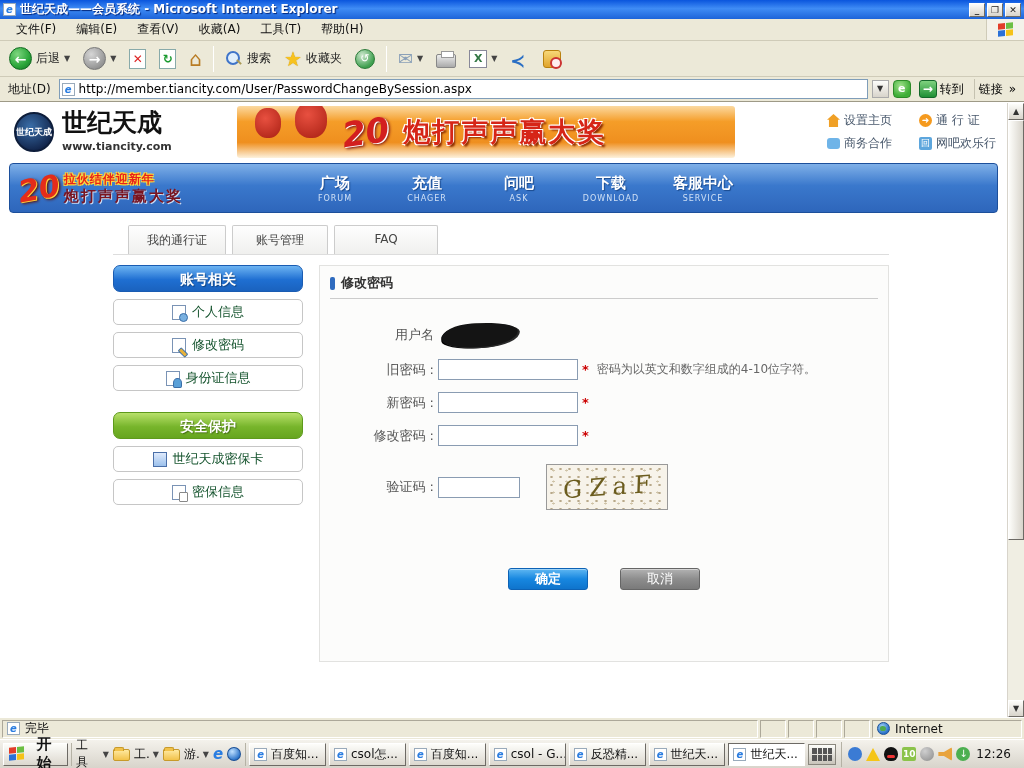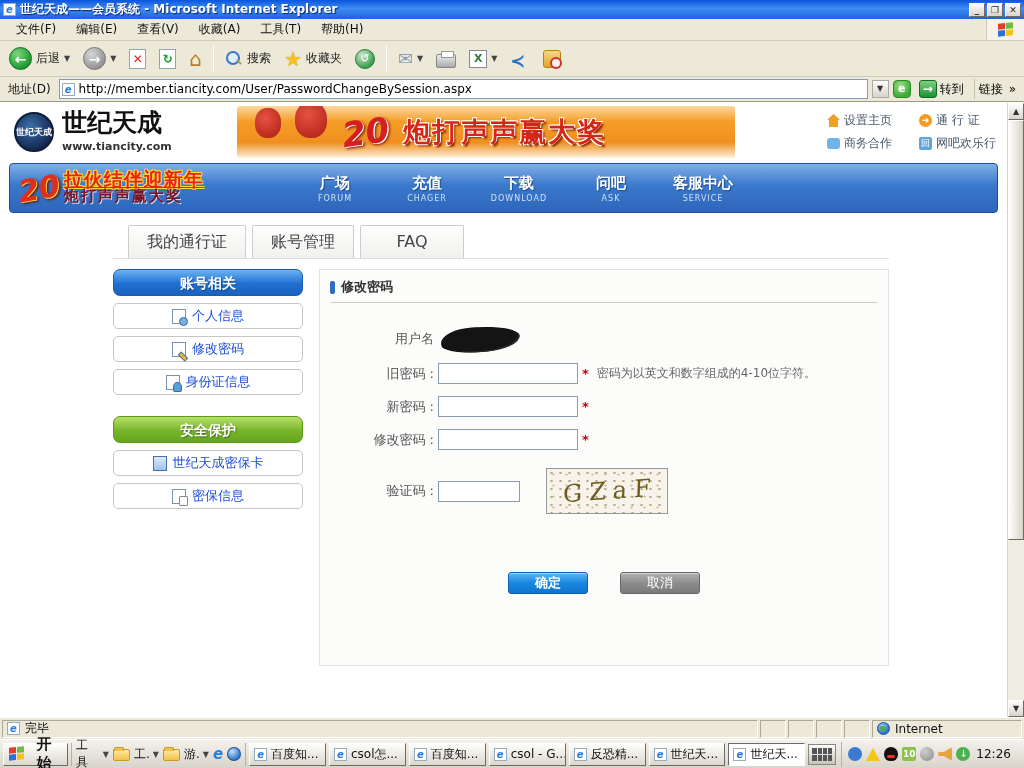--- a/index.html
+++ b/index.html
@@ -72,45 +72,45 @@
   .ico-house { width:13px; height:13px; background:#f0a026; clip-path:polygon(50% 0,100% 45%,85% 45%,85% 100%,15% 100%,15% 45%,0 45%); }
   .ico-circ-arrow { width:13px; height:13px; border-radius:50%; background:#f59a1e; color:#fff; font-size:9px; line-height:13px; text-align:center; font-weight:bold; }
   .ico-chat { width:13px; height:11px; background:#6fb4e8; border-radius:3px; position:relative; }
   .ico-chat::after { content:""; position:absolute; left:2px; bottom:-3px; border:3px solid transparent; border-top-color:#6fb4e8; }
   .ico-square { width:13px; height:13px; background:#5da6dd; border-radius:2px; color:#fff; font-size:9px; line-height:13px; text-align:center; }
 
   .navbar { height:50px; margin:2px 9px 0 9px; border-radius:4px; background:linear-gradient(180deg,#7fb0e8,#3a78cc 45%,#2e66bb); border:1px solid #1c4f9b; display:flex; align-items:center; position:relative; }
   .promo { width:250px; display:flex; align-items:center; padding-left:8px; gap:4px; }
   .p20 { font-size:30px; font-weight:bold; font-style:italic; color:#e42c1a; text-shadow:1px 1px 0 #ffd23a,2px 2px 3px #5a0a00; transform:rotate(-10deg); }
   .promo-lines { display:flex; flex-direction:column; line-height:17px; }
-  .promo-l1 { font-size:19px; font-weight:bold; color:#e8231a; text-shadow:-1px -1px 0 #ffd93a,1px -1px 0 #ffd93a,-1px 1px 0 #ffd93a,1px 1px 0 #ffd93a; letter-spacing:1px; white-space:nowrap;text-decoration:underline; }
+  .promo-l1 { font-size:12px; font-weight:bold; color:#e8231a; text-shadow:-1px -1px 0 #ffd93a,1px -1px 0 #ffd93a,-1px 1px 0 #ffd93a,1px 1px 0 #ffd93a; letter-spacing:1px; white-space:nowrap; }
   .promo-l2 { font-size:15px; font-weight:bold; color:#7a1420; text-shadow:1px 1px 0 #c9dcf5; letter-spacing:2px; white-space:nowrap; }
   .navitems { display:flex; margin-left:30px; gap:2px;align-items:center; }
   .navitem { width:90px; text-align:center; color:#fff; padding:4px 0; }
   .navitem .nl { font-size:15px; font-weight:bold; display:block; text-shadow:1px 1px 1px #1a4a8e; }
   .navitem .ns { font-size:8px; color:#cfe0f5; letter-spacing:1px; display:block; margin-top:1px; }
 
   .subheader { height:40px; margin-top:5px; background:linear-gradient(180deg,#fbfcfe,#eef2f8); border-top:1px solid #e3e9f2; border-bottom:1px solid #d5dde9; display:flex; align-items:center; padding:0 18px 0 34px; }
   .passport-title { font-size:17px; font-weight:bold; color:#1b5ec5; flex:1; }
   .account { display:flex; align-items:center; gap:5px; font-size:12px; color:#333; }
   .scribble { display:inline-block; background:#141414; border-radius:42% 58% 50% 50% / 55% 45% 60% 40%; transform:rotate(-2deg); box-shadow:2px 1px 0 #2a2a2a, -1px 1px 0 #000; }
   .scr-acct { width:58px; height:17px; }
   .scr-user { width:76px; height:24px; transform:rotate(-4deg); margin-left:4px; }
   .logout-btn { height:21px; padding:0 10px; font-size:12px; background:linear-gradient(#fefefe,#e6e6e2); border:1px solid #9a9a94; border-radius:2px; color:#222; }
 
   .tabsrow { display:flex; gap:6px; margin:12px 0 0 128px; }
-  .tab { min-width:96px; padding:6px 18px 5px; text-align:center; font-size:16px; color:#444; background:linear-gradient(#fefefe,#f0f0ee); border:1px solid #ccc; border-bottom:none; border-radius:2px 2px 0 0; }
+  .tab { min-width:96px; padding:6px 18px 5px; text-align:center; font-size:12px; color:#444; background:linear-gradient(#fefefe,#f0f0ee); border:1px solid #ccc; border-bottom:none; border-radius:2px 2px 0 0; }
   .tab.faq { min-width:104px; }
 
   .contentrow { display:flex; margin:0 118px 0 113px; gap:16px; border-top:1px solid #ddd; padding-top:10px; min-height:408px; }
   .sidebar { width:190px; display:flex; flex-direction:column; gap:7px; }
   .sgroup { height:27px; border-radius:7px; text-align:center; color:#fff; font-size:14px; font-weight:bold; line-height:26px; text-shadow:1px 1px 1px rgba(0,0,0,.35); }
   .sg-blue { background:linear-gradient(#6db4f2,#1f6fd2 55%,#1a62be); border:1px solid #1a5cb2; }
   .sg-green { background:linear-gradient(#b8e06a,#77b52b 55%,#66a51f); border:1px solid #5e9a1c; margin-top:14px; }
-  .sitem { height:26px; background:#fff; border:1px solid #c6c6c6; border-radius:5px; display:flex; align-items:center; justify-content:center; gap:6px; font-size:13px; color:#1d4ed8; }
+  .sitem { height:26px; background:#fff; border:1px solid #c6c6c6; border-radius:5px; display:flex; align-items:center; justify-content:center; gap:6px; font-size:13px; color:#14532d; }
   .si-ico { width:14px; height:15px; background:#fff; border:1px solid #7a93b5; position:relative; }
   .si-ico::after { content:""; position:absolute; right:-3px; bottom:-3px; width:7px; height:7px; border-radius:50%; background:#79b0e0; border:1px solid #3a6ea8; }
   .si-ico.pen::after { border-radius:1px; background:#e8b23a; transform:rotate(45deg); width:8px; height:3px; }
   .si-ico.person::after { border-radius:50% 50% 20% 20%; background:#5aa0d8; width:7px; height:8px; }
   .si-ico.card { border:1px solid #4a6fa8; background:linear-gradient(#dfeafc,#9cc1ec); } .si-ico.card::after { display:none; }
   .si-ico.note::after { border-radius:1px; background:#fff; border:1px solid #888; width:7px; height:8px; }
 
   .mainpanel { flex:1; border:1px solid #e2e2e0; background:#fcfcfb; padding:8px 10px 20px; }
   .mp-head { display:flex; align-items:center; gap:6px; }
   .mp-bullet { width:5px; height:13px; border-radius:2px; background:#2f6bbf; }
@@ -316,26 +316,26 @@
         <div class="navitems">
           <span class="navitem">
               <span class="nl">广场</span>
               <span class="ns">FORUM</span>
             </span>
           <span class="navitem">
               <span class="nl">充值</span>
               <span class="ns">CHAGER</span>
             </span>
           <span class="navitem">
+              <span class="nl">问吧</span>
+              <span class="ns">ASK</span>
+            </span>
+          <span class="navitem">
               <span class="nl">下载</span>
               <span class="ns">DOWNLOAD</span>
-            </span>
-          <span class="navitem">
-              <span class="nl">问吧</span>
-              <span class="ns">ASK</span>
             </span>
           <span class="navitem">
               <span class="nl">客服中心</span>
               <span class="ns">SERVICE</span>
             </span>
         </div>
       </div>
 
 
       <div class="tabsrow">

